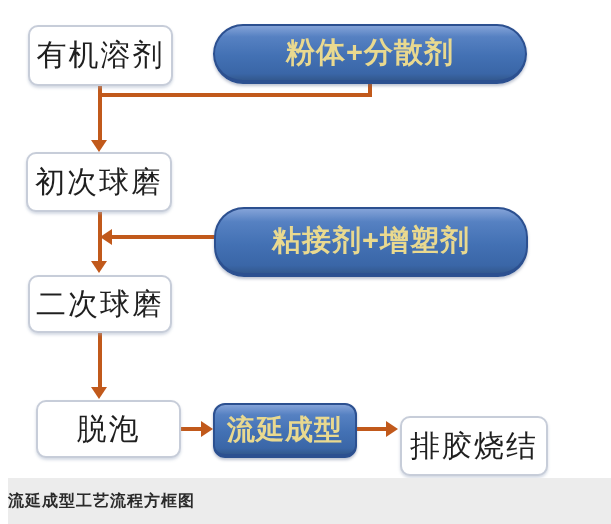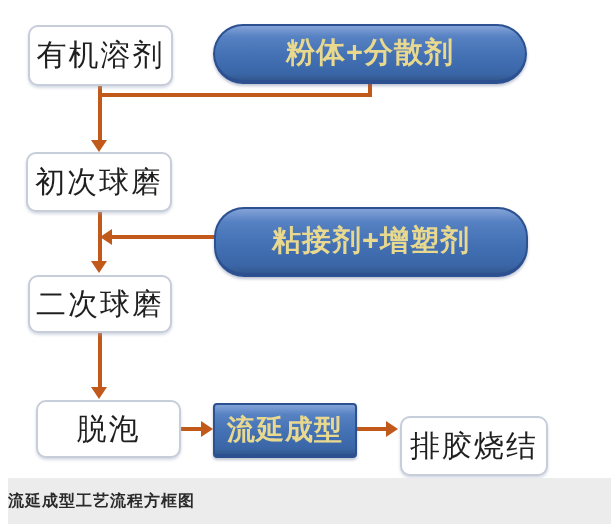--- a/index.html
+++ b/index.html
@@ -36,21 +36,21 @@
     border: 2px solid var(--pill_border, #2c5090);
     border-bottom-width: 4px;
     border-radius: 30px;
     color: var(--pill_text, #e9d98f);
     font-size: 29px;
     font-weight: bold;
     letter-spacing: 1px;
     box-shadow: 0 2px 3px rgba(90,105,140,0.4);
   }
 
-  .pill.small { border-radius: 4px; font-size: 28px; }
+  .pill.small { border-radius: 12px; font-size: 28px; }
 
   .line { position: absolute; background: var(--arrow, #c1591b); }
 
   .ah { position: absolute; width: 0; height: 0; }
   .ah.down  { border-left: 8px solid transparent; border-right: 8px solid transparent; border-top: 12px solid var(--arrow, #c1591b); }
   .ah.left  { border-top: 8px solid transparent; border-bottom: 8px solid transparent; border-right: 12px solid var(--arrow, #c1591b); }
   .ah.right { border-top: 8px solid transparent; border-bottom: 8px solid transparent; border-left: 12px solid var(--arrow, #c1591b); }
 
   
   .n-solvent  { left: 28px;  top: 25px;  width: 145px; height: 61px; }

